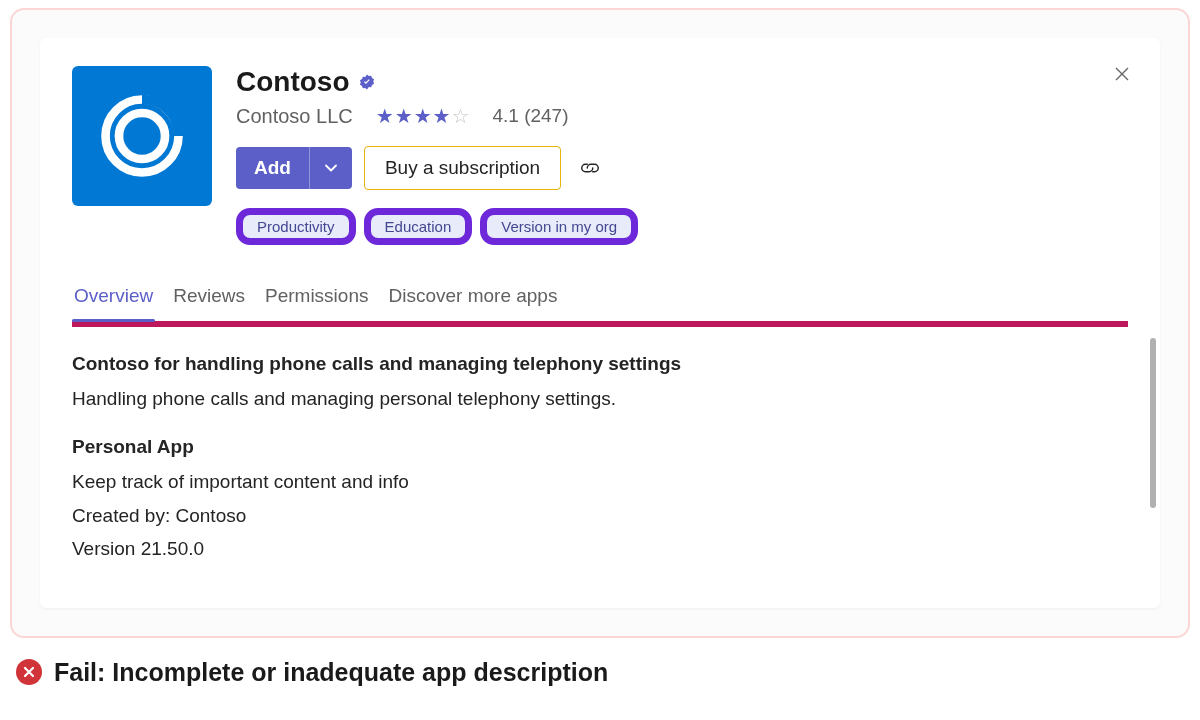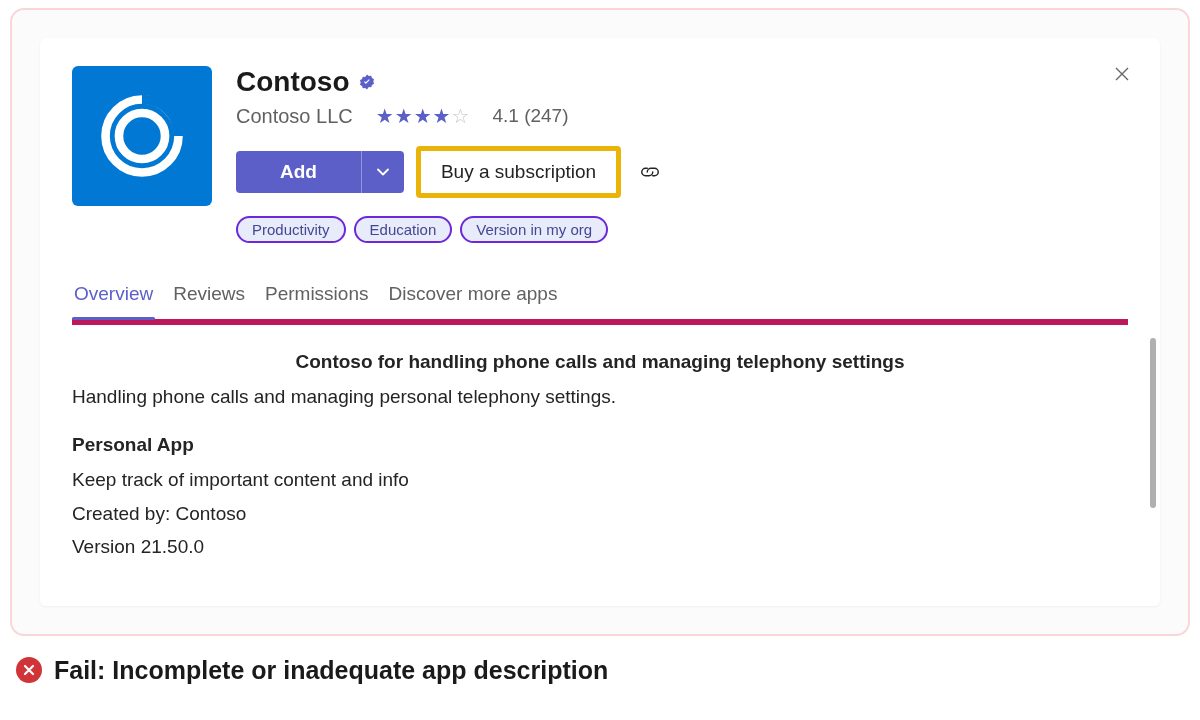--- a/index.html
+++ b/index.html
@@ -88,39 +88,39 @@
   }
   .split-button {
     display: flex;
     border-radius: 4px;
     overflow: hidden;
   }
   .btn-add {
     background: #5b5fc7;
     color: #fff;
     border: none;
-    padding: 10px 44px;
+    padding: 10px 18px;
     font-size: 19px;
     font-weight: 600;
     cursor: pointer;
   }
   .btn-add-chevron {
     background: #5b5fc7;
     color: #fff;
     border: none;
     border-left: 1px solid rgba(255,255,255,0.35);
     padding: 10px 14px;
     cursor: pointer;
     display: flex;
     align-items: center;
     justify-content: center;
   }
   .btn-buy {
     background: #fff;
-    border: 5px solid #eab308;
+    border: 1px solid #eab308;
     color: #242424;
     padding: 10px 20px;
     font-size: 19px;
     border-radius: 4px;
     cursor: pointer;
   }
   .btn-link {
     background: none;
     border: none;
     padding: 6px;
@@ -129,21 +129,21 @@
     display: flex;
   }
   .tag-row {
     display: flex;
     gap: 8px;
     margin-top: 18px;
   }
   .tag {
     background: #e8ebfa;
     color: #444791;
-    border: 2px solid #6d28d9;
+    border: 7px solid #6d28d9;
     border-radius: 14px;
     padding: 3px 14px;
     font-size: 15px;
   }
   .tabs {
     display: flex;
     gap: 16px;
     border-bottom: 6px solid #be185d;
     margin-top: 30px;
   }
@@ -175,21 +175,21 @@
     font-size: 19px;
     color: #242424;
     line-height: 1.55;
   }
   .content h3 {
     font-size: 19px;
     font-weight: 700;
     margin-bottom: 6px;
     margin-top: 18px;
   }
-  .content h3:first-child { margin-top: 0; text-align: center; }
+  .content h3:first-child { margin-top: 0; }
   .content p { margin-bottom: 4px; }
   .scrollbar {
     position: absolute;
     right: 4px;
     top: 300px;
     width: 6px;
     height: 170px;
     background: #b0b0b0;
     border-radius: 3px;
   }

